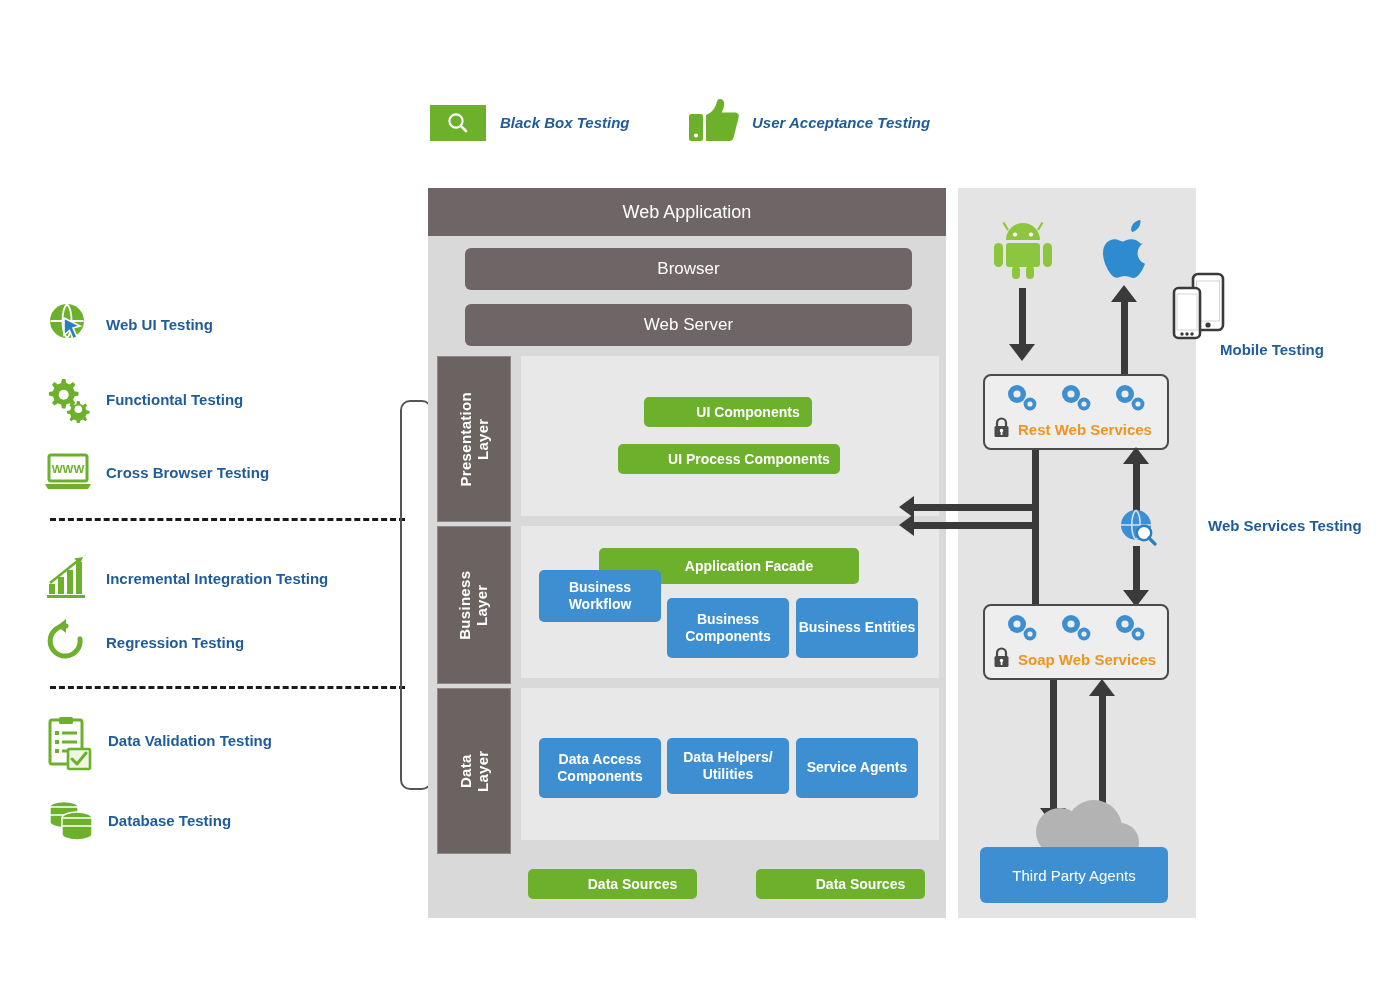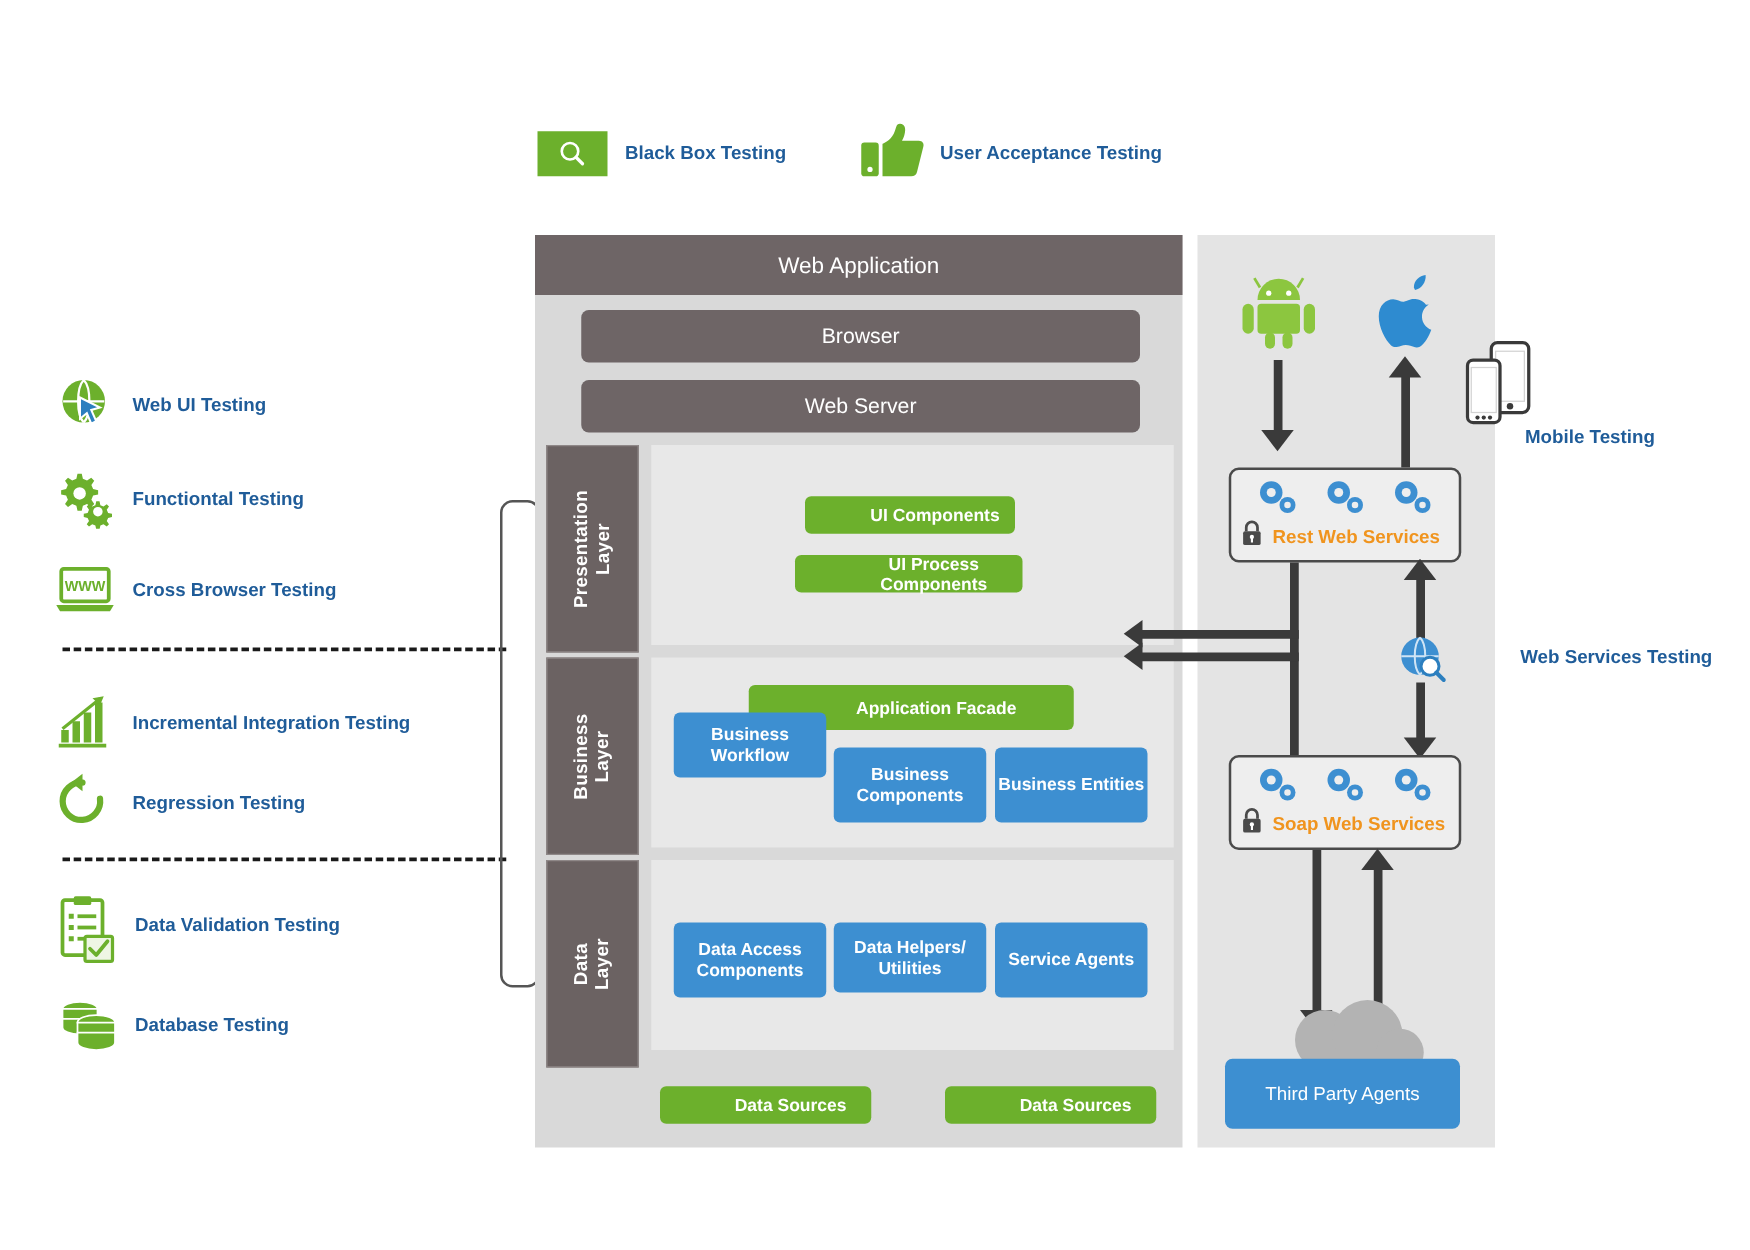--- a/index.html
+++ b/index.html
@@ -9,21 +9,21 @@
     background:#ffffff;
     font-family:"Liberation Sans", sans-serif;
     overflow:hidden;
   }
   .abs { position:absolute; }
 
   
   #legend-black-box { left:430px; top:105px; width:56px; height:36px;
       background:#6cb02c; display:flex; align-items:center; justify-content:center; }
   #legend-black-box svg { display:block; }
-  .legend-label { color:#1f5c99; font-size:15px; font-weight:600; white-space:nowrap; }
+  .legend-label { color:#1f5c99; font-size:15px; font-weight:600; white-space:nowrap;font-style:italic; }
   #legend-black-box-label { left:500px; top:114px; }
   #legend-uat-icon { left:688px; top:98px; width:52px; height:46px; }
   #legend-uat-label { left:752px; top:114px; }
 
   
   .side-item { position:absolute; display:flex; align-items:center; }
   .side-icon { width:48px; height:48px; flex:0 0 48px; position:relative; }
   .side-text { margin-left:14px; color:#1f5c99; font-size:15px; font-weight:600; white-space:nowrap; }
 
   .dashline { position:absolute; height:0; border-top:3px dashed #1a1a1a; }
@@ -58,21 +58,21 @@
   #data-layer-body         { left:521px; top:688px; width:418px; height:152px; }
 
   .green-box { position:absolute; background:#6cb02c; border-radius:5px;
       display:flex; align-items:center; justify-content:center;
       color:#fff; font-size:14px; font-weight:600; text-align:center;padding-left:40px; }
   .blue-box { position:absolute; background:#3d8fd1; border-radius:5px;
       display:flex; align-items:center; justify-content:center;
       color:#fff; font-size:14px; font-weight:600; text-align:center; line-height:1.25; }
 
   #ui-components-box        { left:644px; top:397px; width:168px; height:30px; }
-  #ui-process-components-box{ left:636px; top:444px; width:182px; height:30px; }
+  #ui-process-components-box{ left:618px; top:444px; width:222px; height:30px; }
   #application-facade-box   { left:599px; top:548px; width:260px; height:36px; }
 
   #business-workflow-box   { left:539px; top:570px; width:122px; height:52px; }
   #business-components-box { left:667px; top:598px; width:122px; height:60px; }
   #business-entities-box   { left:796px; top:598px; width:122px; height:60px; }
 
   #data-access-components-box { left:539px; top:738px; width:122px; height:60px; }
   #data-helpers-box           { left:667px; top:738px; width:122px; height:56px; }
   #service-agents-box         { left:796px; top:738px; width:122px; height:60px;text-align:right; }
 
@@ -89,21 +89,21 @@
       display:flex; align-items:center; justify-content:space-evenly; }
   .svc-label-row { position:absolute; left:8px; bottom:6px; right:8px;
       display:flex; align-items:center; gap:8px; }
   .svc-label { color:#f0941e; font-size:15px; font-weight:700; white-space:nowrap; }
 
   #third-party-agents-box { left:980px; top:847px; width:188px; height:56px;
       background:#3d8fd1; border-radius:6px; display:flex; align-items:center;
       justify-content:center; color:#fff; font-size:15px; }
 
   .right-label { position:absolute; color:#1f5c99; font-size:15px; font-weight:600;
-      text-align:center; line-height:1.25; }
+      text-align:left; line-height:1.25; }
   #mobile-testing-label { left:1220px; top:341px; width:150px; text-align:left;}
   #web-services-testing-label { left:1208px; top:517px; width:170px; }
 
   
   .arrow-line { position:absolute; background:#3a3a3a; }
   .arrow-head { position:absolute; width:0; height:0; }
   .ah-down  { border-left:13px solid transparent; border-right:13px solid transparent; border-top:17px solid #3a3a3a; }
   .ah-up    { border-left:13px solid transparent; border-right:13px solid transparent; border-bottom:17px solid #3a3a3a; }
   .ah-left  { border-top:11px solid transparent; border-bottom:11px solid transparent; border-right:15px solid #3a3a3a; }
 </style>

